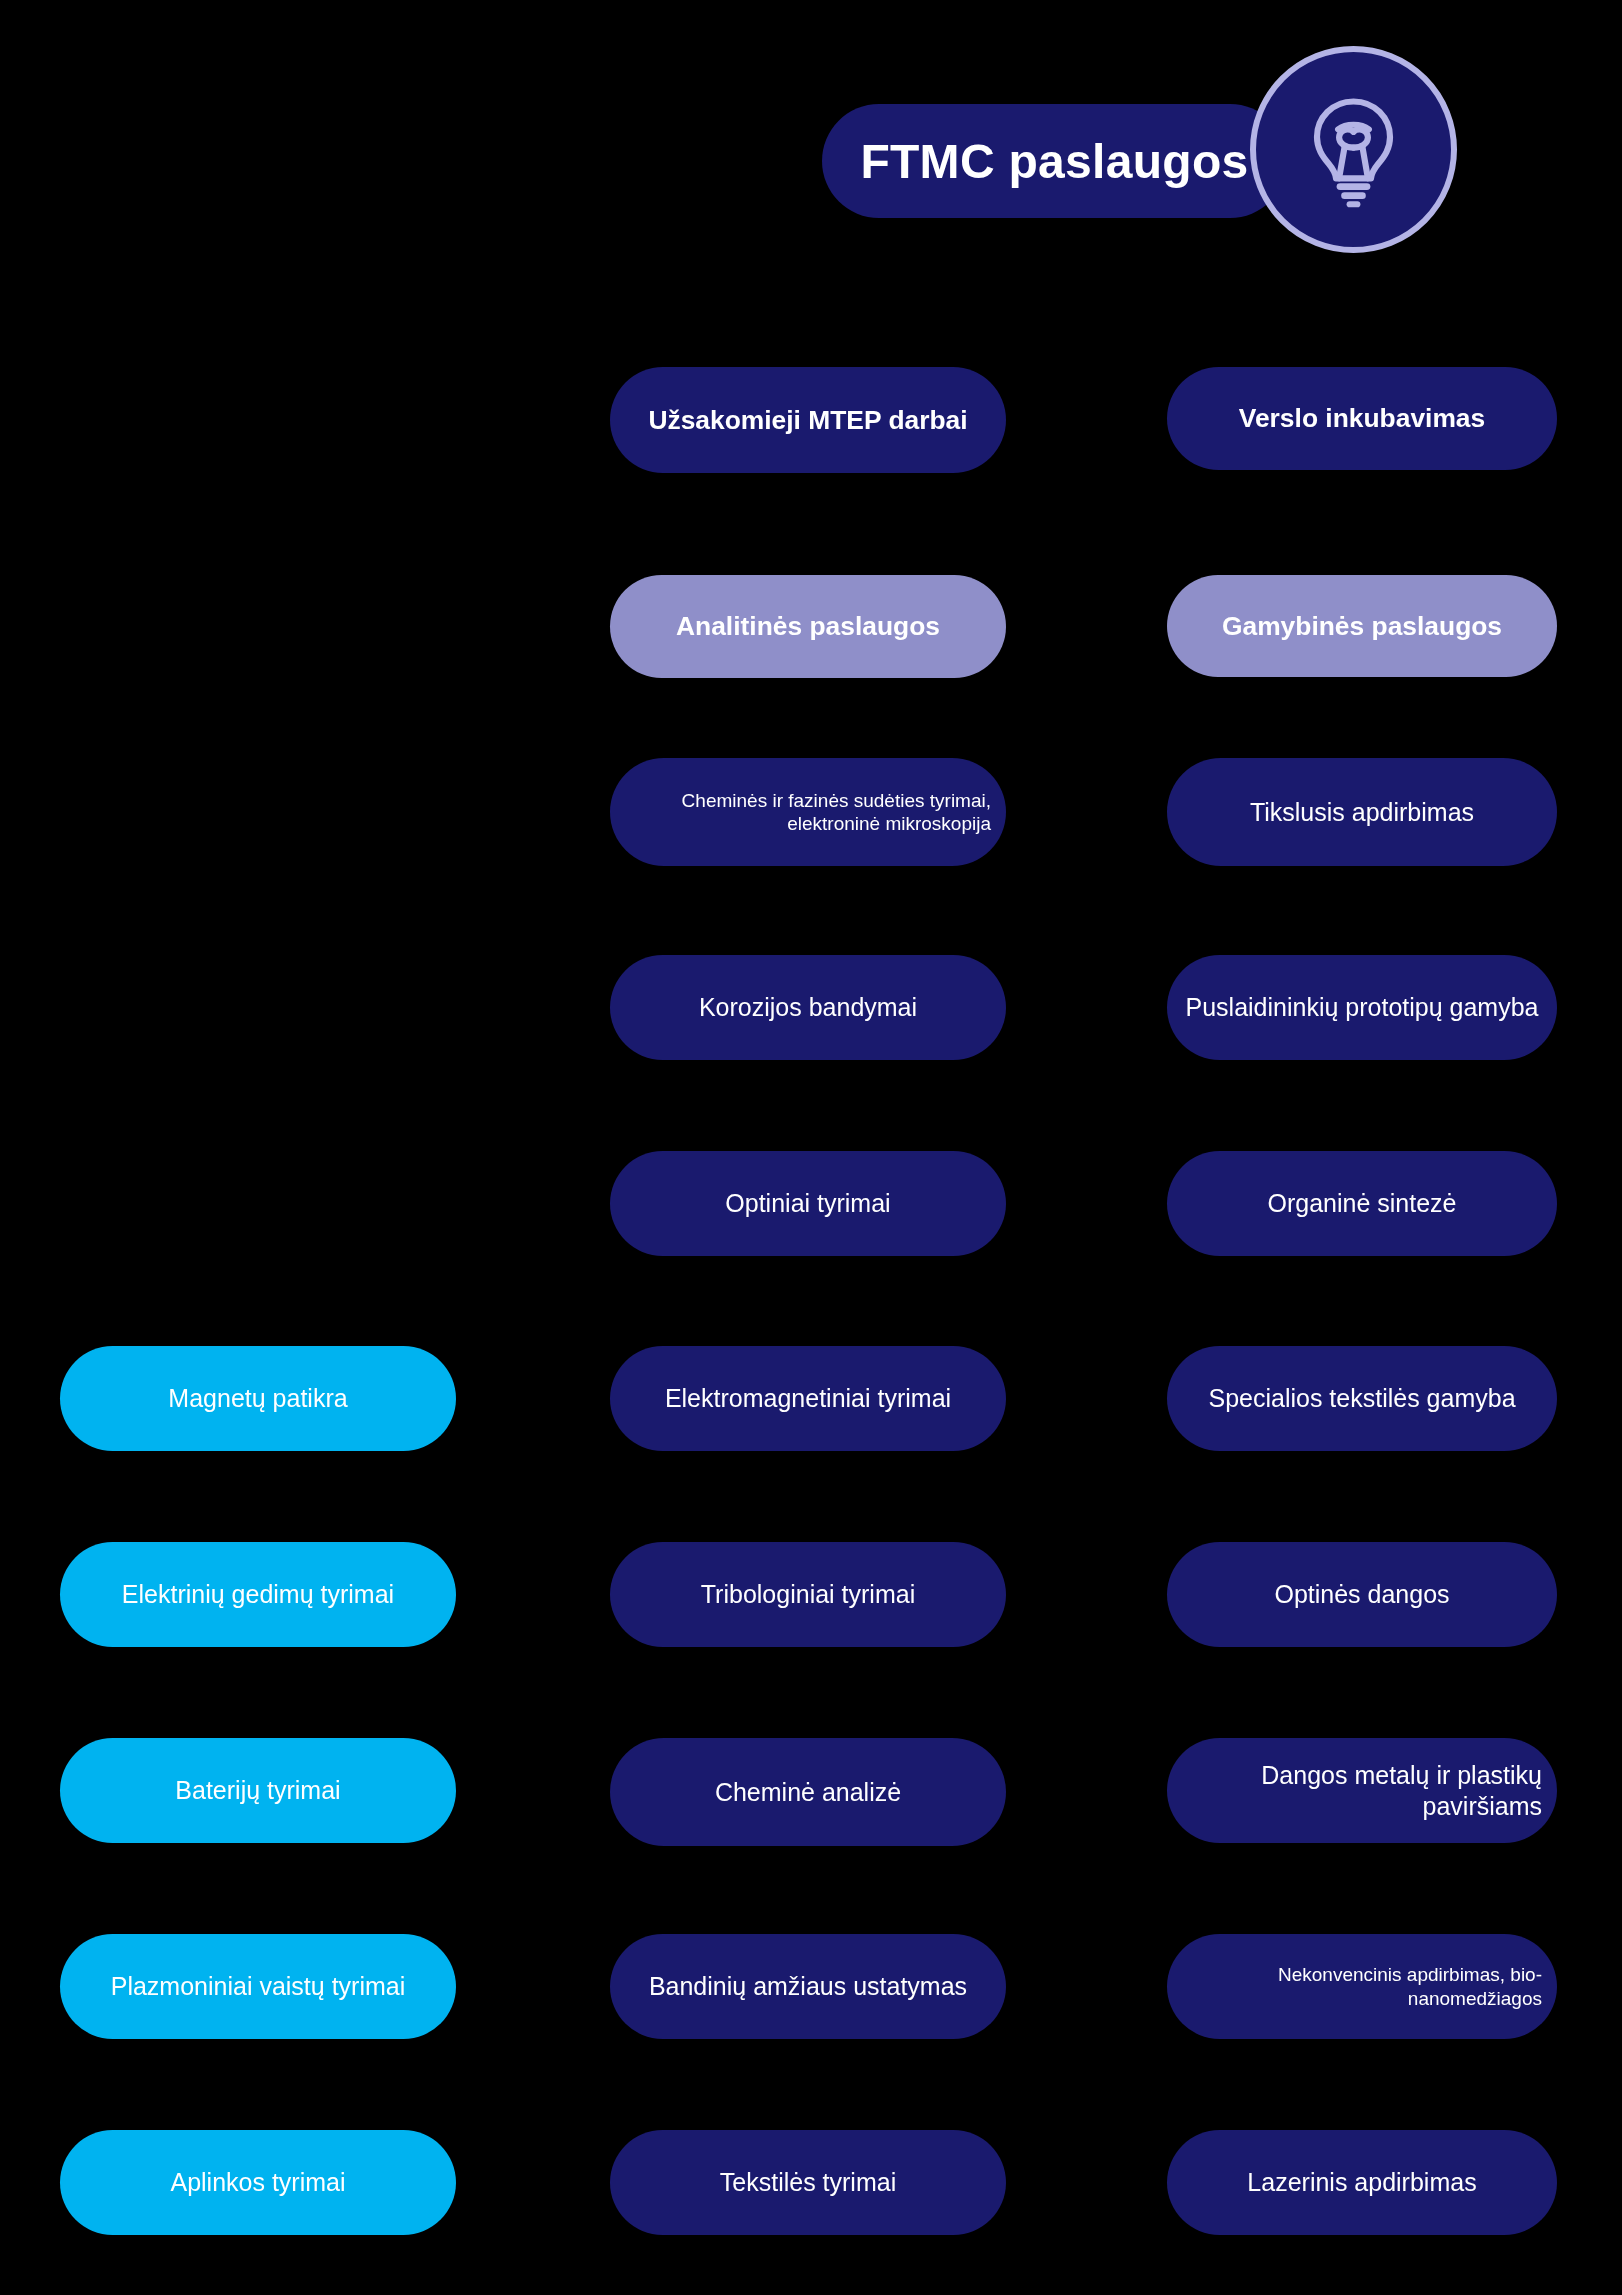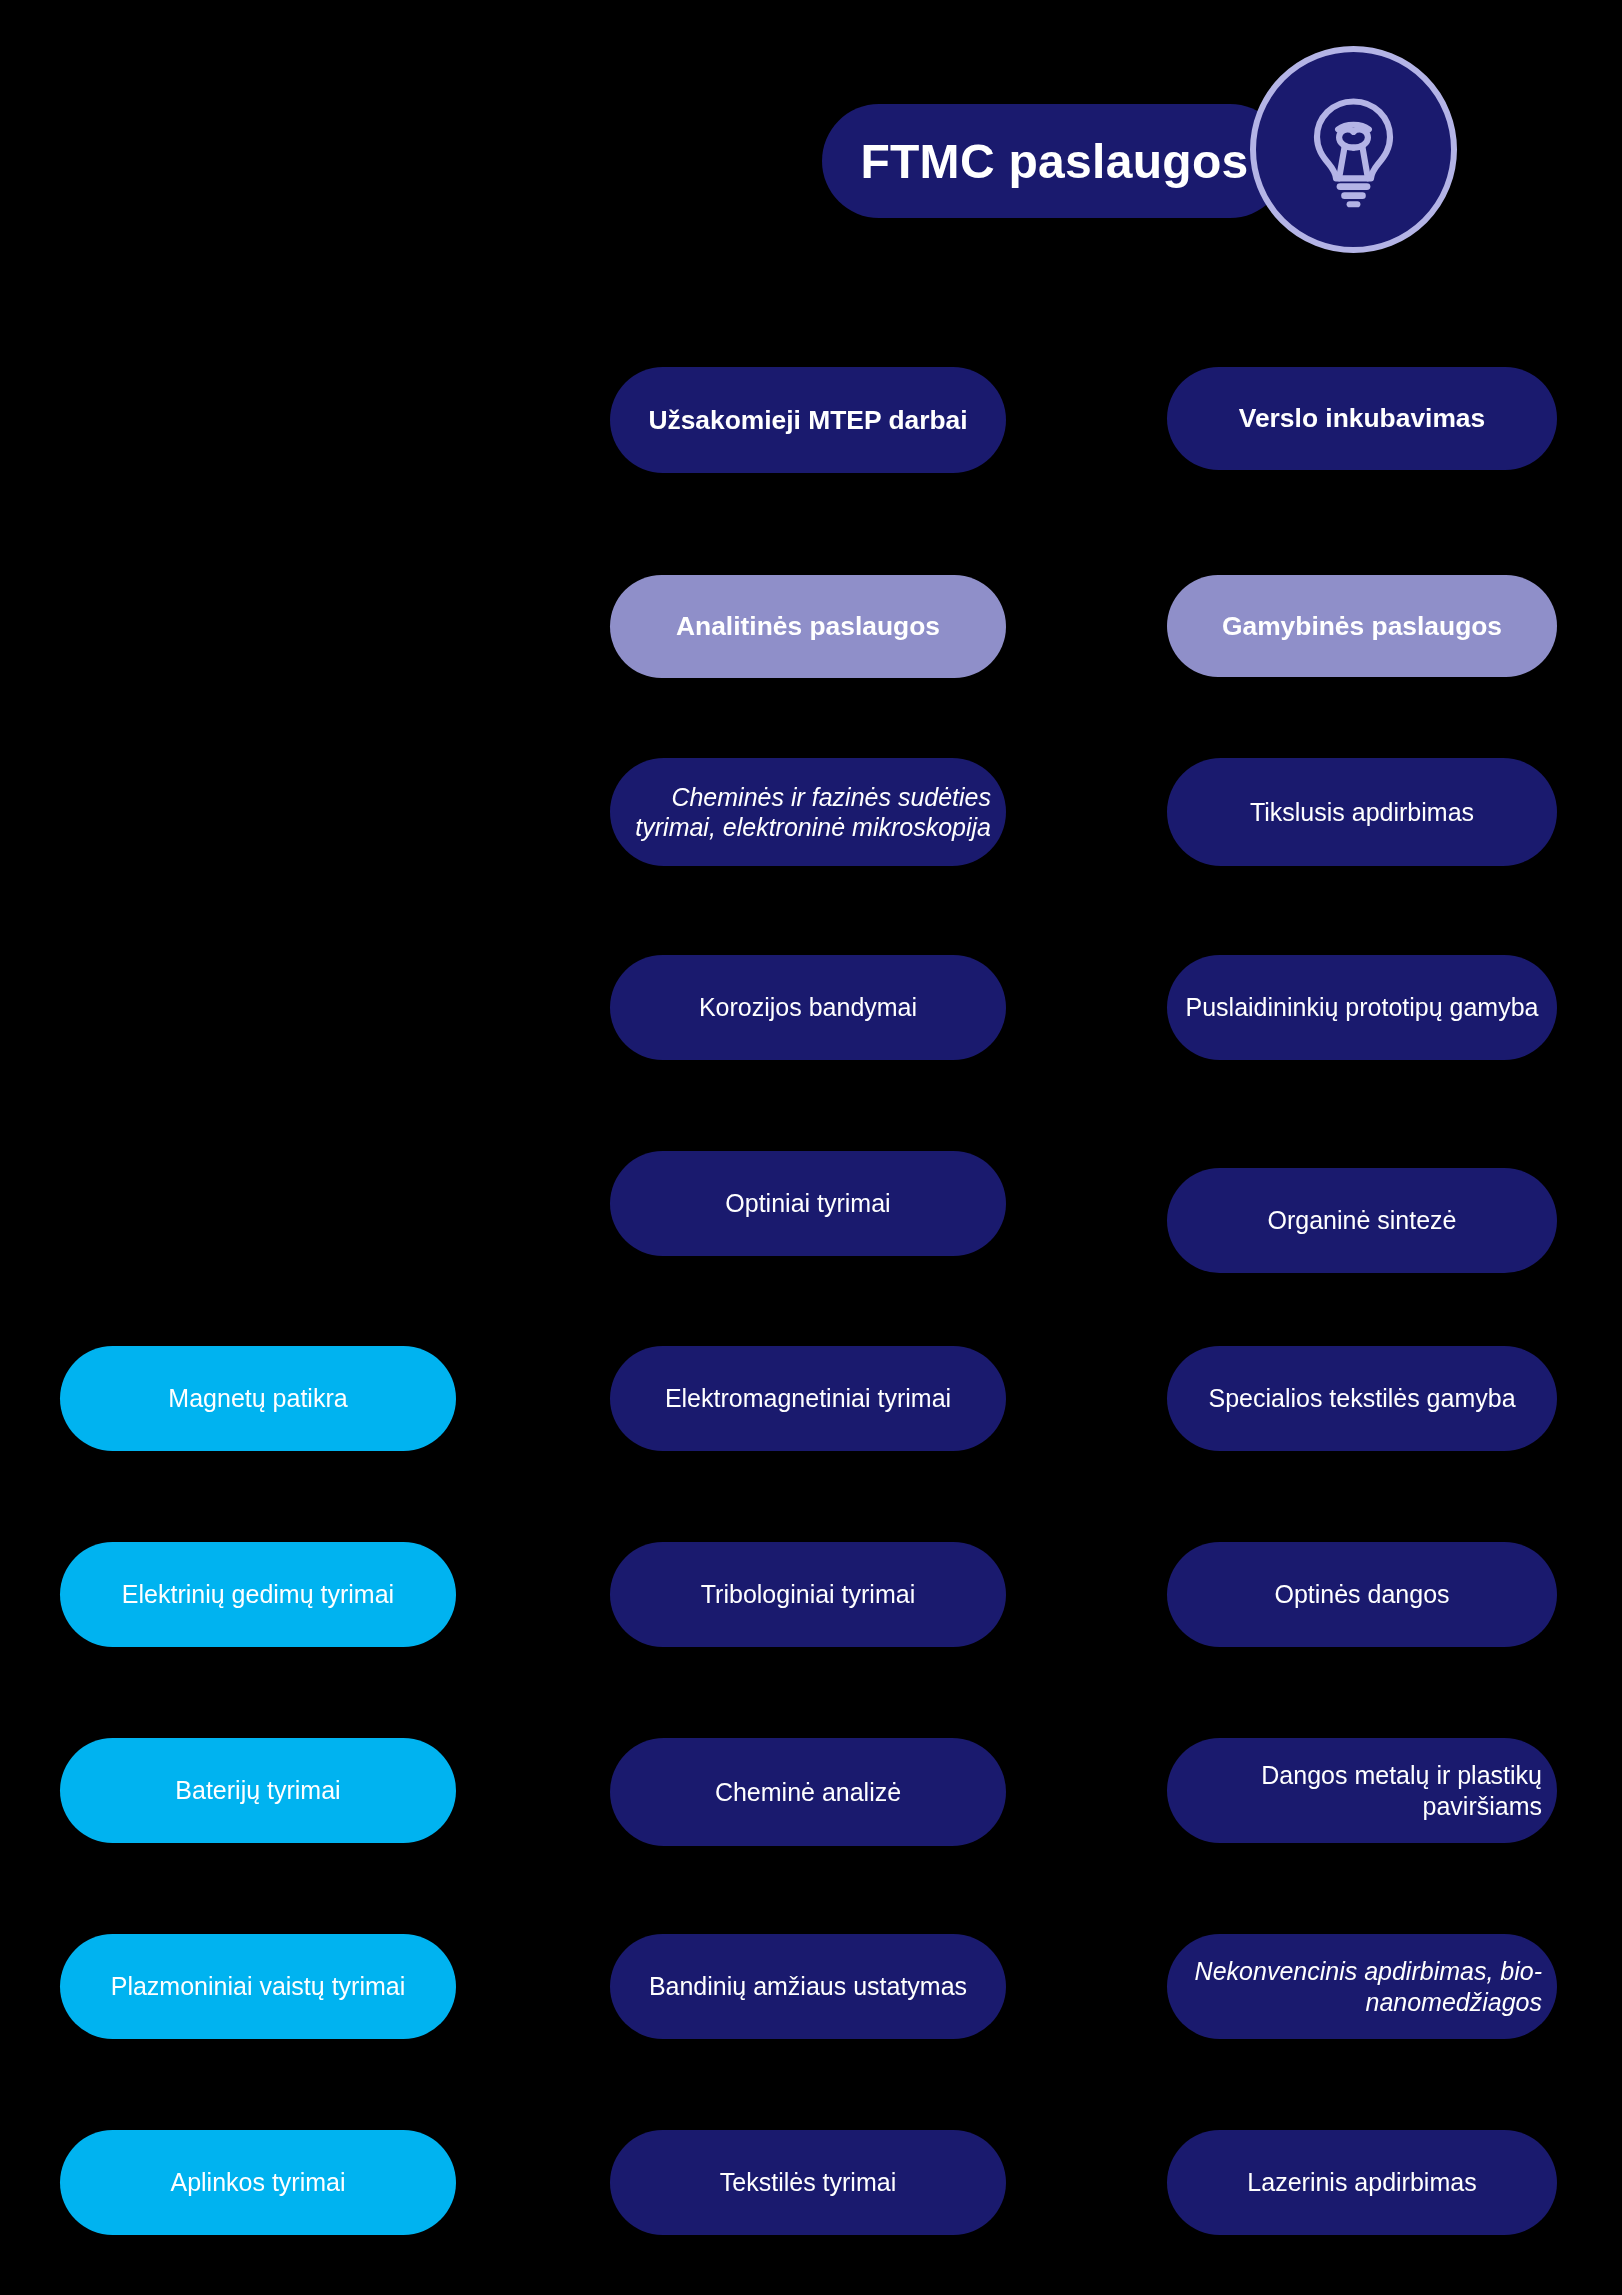--- a/index.html
+++ b/index.html
@@ -40,21 +40,21 @@
 
   .navy{background:#1a1a6e;text-align:right;}
   .lav {background:#8f8fc9;}
   .cyan{background:#00b3f0;}
 
   .t-bold  {color:#ffffff;font-weight:bold;}
   .t-norm  {color:#ffffff;font-weight:normal;}
 
   .fs-head {font-size:26.4px;}
   .fs-base {font-size:25px;}
-  .fs-small{font-size:25px;font-style:italic;}
+  .fs-small{font-size:19px;}
 </style>
 </head>
 <body>
 
 <div class="stage">
 
   <div class="header-wrap">
     <div class="header-pill">
       <span>FTMC paslaugos</span>
     </div>
@@ -115,21 +115,21 @@
   <div class="pill lav" style="left:1167px;top:575px;width:390px;height:102px;">
     <span class="t-bold fs-head">Gamybinės paslaugos</span>
   </div>
 
   <div class="pill navy" style="left:1167px;top:758px;width:390px;height:108px;">
     <span class="t-norm fs-base">Tikslusis apdirbimas</span>
   </div>
   <div class="pill navy" style="left:1167px;top:955px;width:390px;height:105px;">
     <span class="t-norm fs-base">Puslaidininkių prototipų gamyba</span>
   </div>
-  <div class="pill navy" style="left:1167px;top:1151px;width:390px;height:105px;margin-top:17px;">
+  <div class="pill navy" style="left:1167px;top:1151px;width:390px;height:105px;">
     <span class="t-norm fs-base">Organinė sintezė</span>
   </div>
   <div class="pill navy" style="left:1167px;top:1346px;width:390px;height:105px;">
     <span class="t-norm fs-base">Specialios tekstilės gamyba</span>
   </div>
   <div class="pill navy" style="left:1167px;top:1542px;width:390px;height:105px;">
     <span class="t-norm fs-base">Optinės dangos</span>
   </div>
   <div class="pill navy" style="left:1167px;top:1738px;width:390px;height:105px;">
     <span class="t-norm fs-base">Dangos metalų ir plastikų paviršiams</span>

